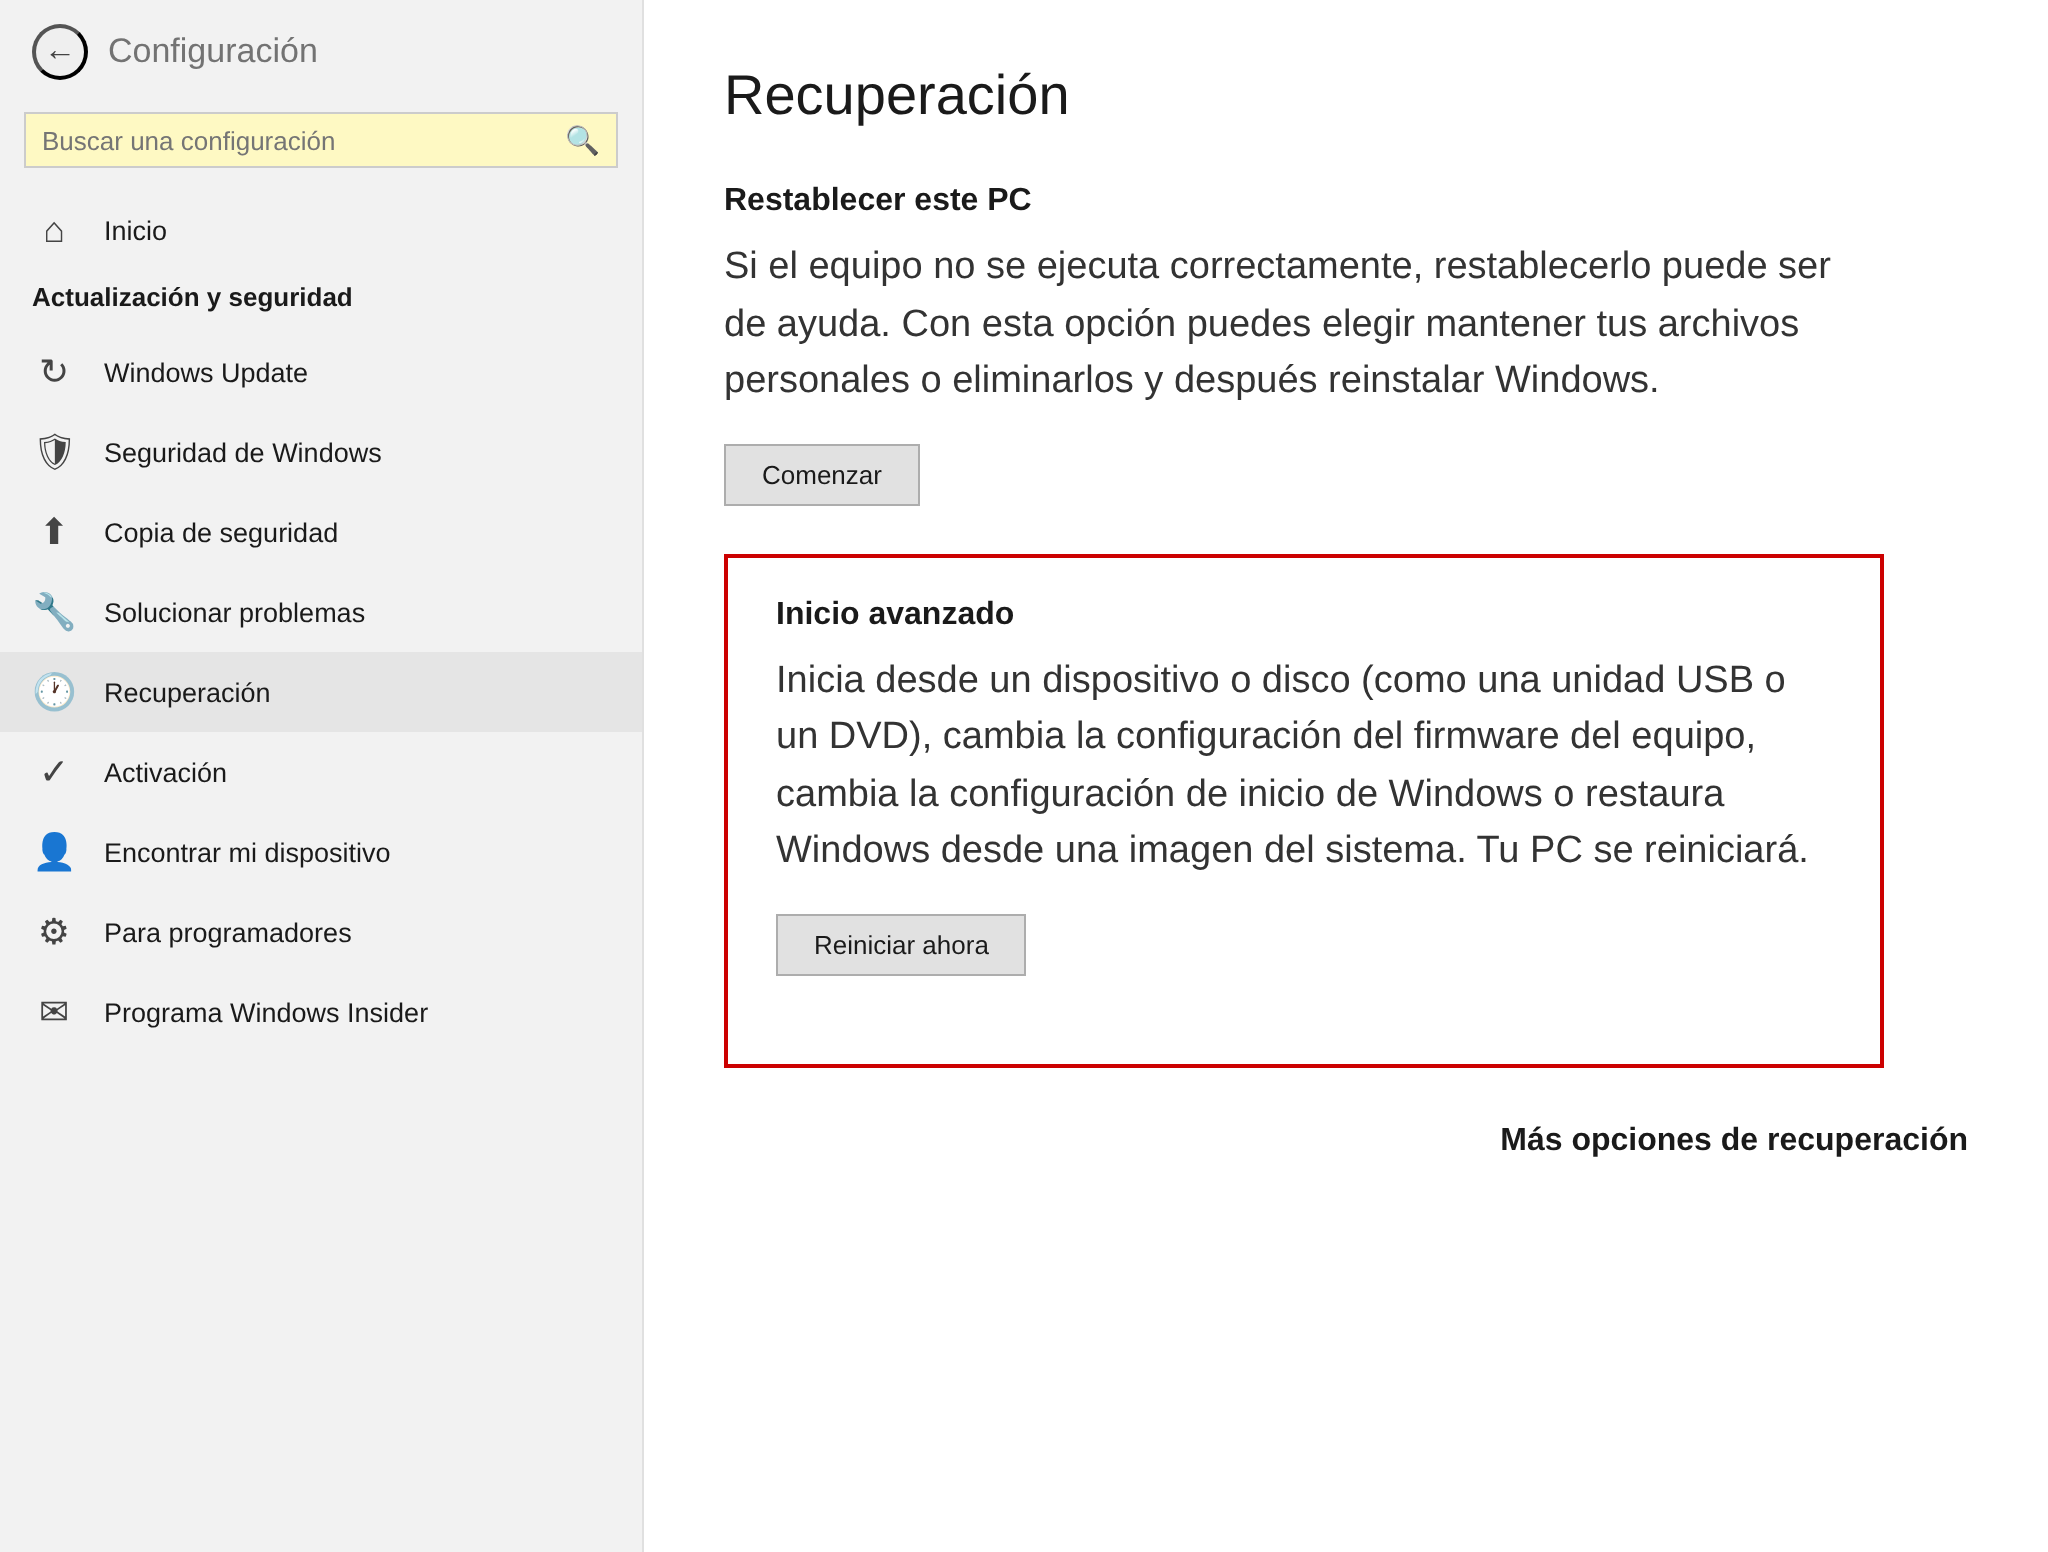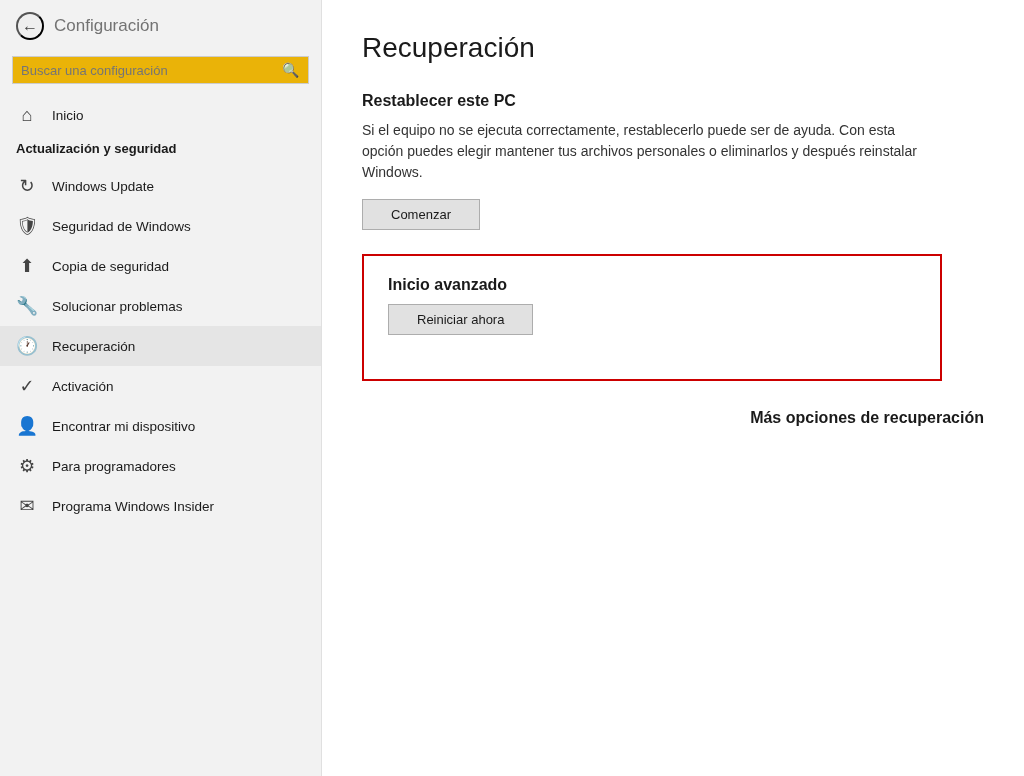--- a/index.html
+++ b/index.html
@@ -47,21 +47,21 @@
     .app-title {
       font-size: 17px;
       color: #737373;
       font-weight: 400;
     }
 
     .search-box {
       margin: 4px 12px 12px 12px;
       display: flex;
       border: 1px solid #ccc;
-      background: #eab308;
+      background: #fef9c3;
       padding: 5px 8px;
       gap: 6px;
     }
 
     .search-box input {
       border: none;
       outline: none;
       background: transparent;
       font-size: 13px;
       color: #555;
@@ -119,31 +119,31 @@
     }
 
     .section-heading {
       font-size: 16px;
       font-weight: 600;
       color: #1a1a1a;
       margin-bottom: 10px;
     }
 
     .section-desc {
-      font-size: 14px;
+      font-size: 19px;
       color: #333;
       line-height: 1.5;
       margin-bottom: 16px;
       max-width: 560px;
     }
 
     .btn-default {
       background: #e1e1e1;
       border: 1px solid #adadad;
-      padding: 7px 28px;
+      padding: 7px 18px;
       font-size: 13px;
       cursor: pointer;
       color: #1a1a1a;
       font-family: 'Segoe UI', Arial, sans-serif;
       margin-bottom: 24px;
     }
 
     .advanced-box {
       border: 2px solid #cc0000;
       padding: 20px 24px;
@@ -240,19 +240,20 @@
   <h1 class="page-title">Recuperación</h1>
 
   <div>
     <h2 class="section-heading">Restablecer este PC</h2>
     <p class="section-desc">Si el equipo no se ejecuta correctamente, restablecerlo puede ser de ayuda. Con esta opción puedes elegir mantener tus archivos personales o eliminarlos y después reinstalar Windows.</p>
     <button class="btn-default">Comenzar</button>
   </div>
 
   <div class="advanced-box">
     <h2 class="section-heading">Inicio avanzado</h2>
+    <p class="section-desc">Inicia desde un dispositivo o disco (como una unidad USB o un DVD), cambia la configuración del firmware del equipo, cambia la configuración de inicio de Windows o restaura Windows desde una imagen del sistema. Tu PC se reiniciará.</p>
     <button class="btn-default">Reiniciar ahora</button>
   </div>
 
   <div>
     <h2 class="more-options-heading">Más opciones de recuperación</h2>
   </div>
 </main>
 
 </body></html>

